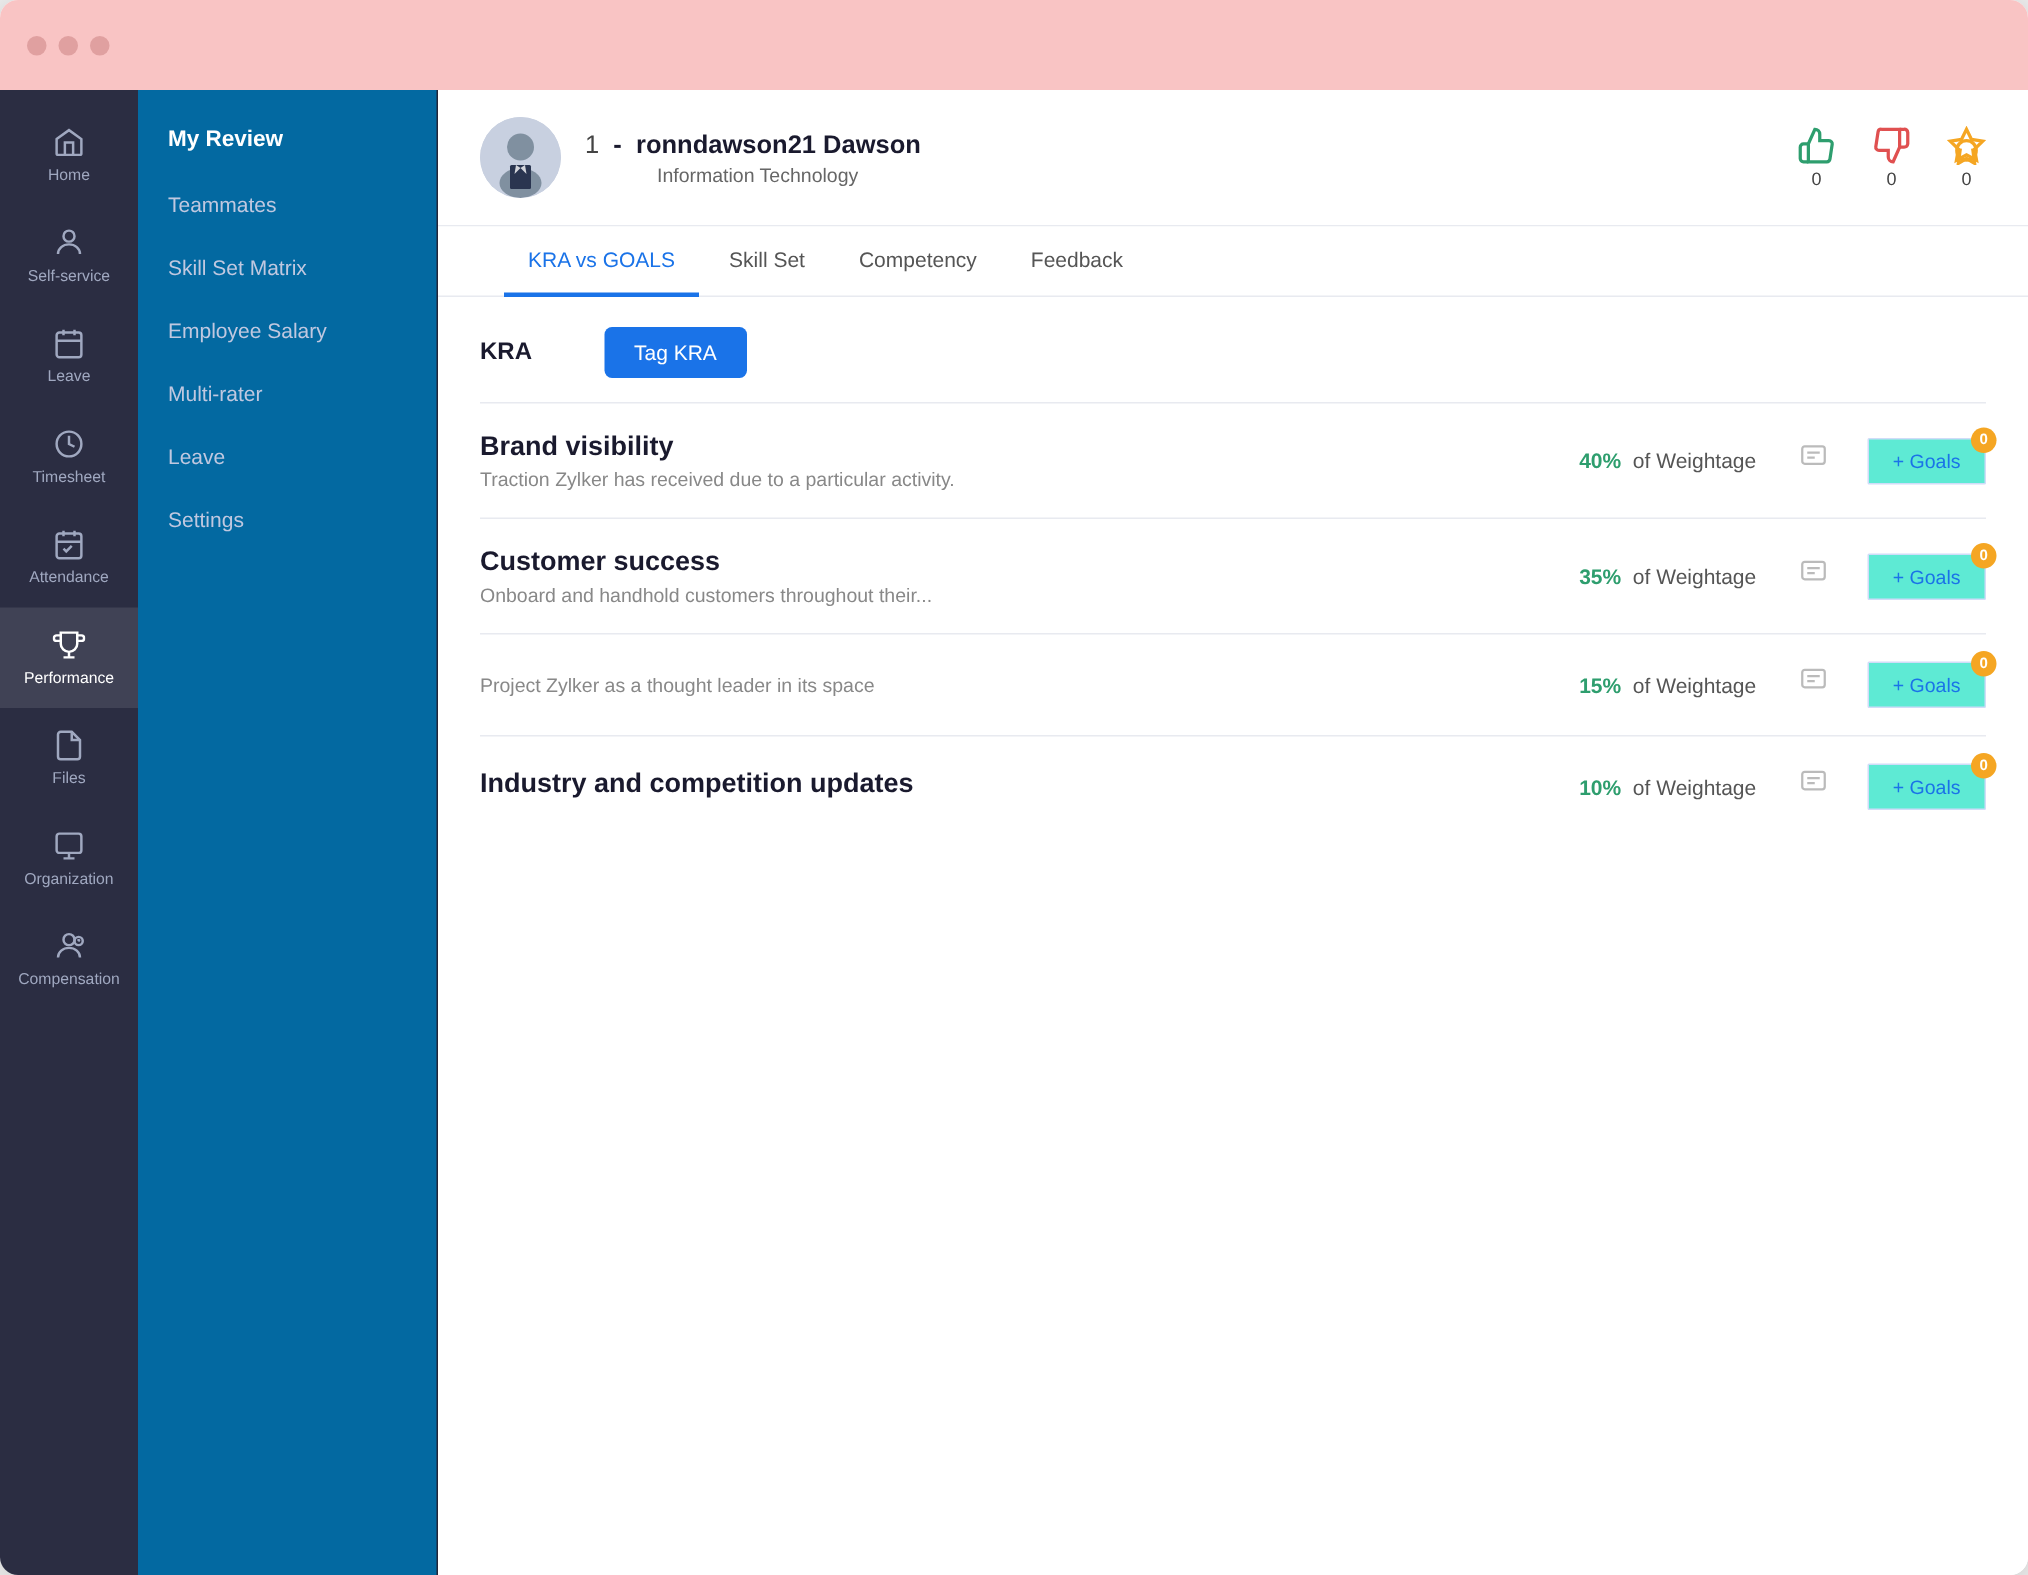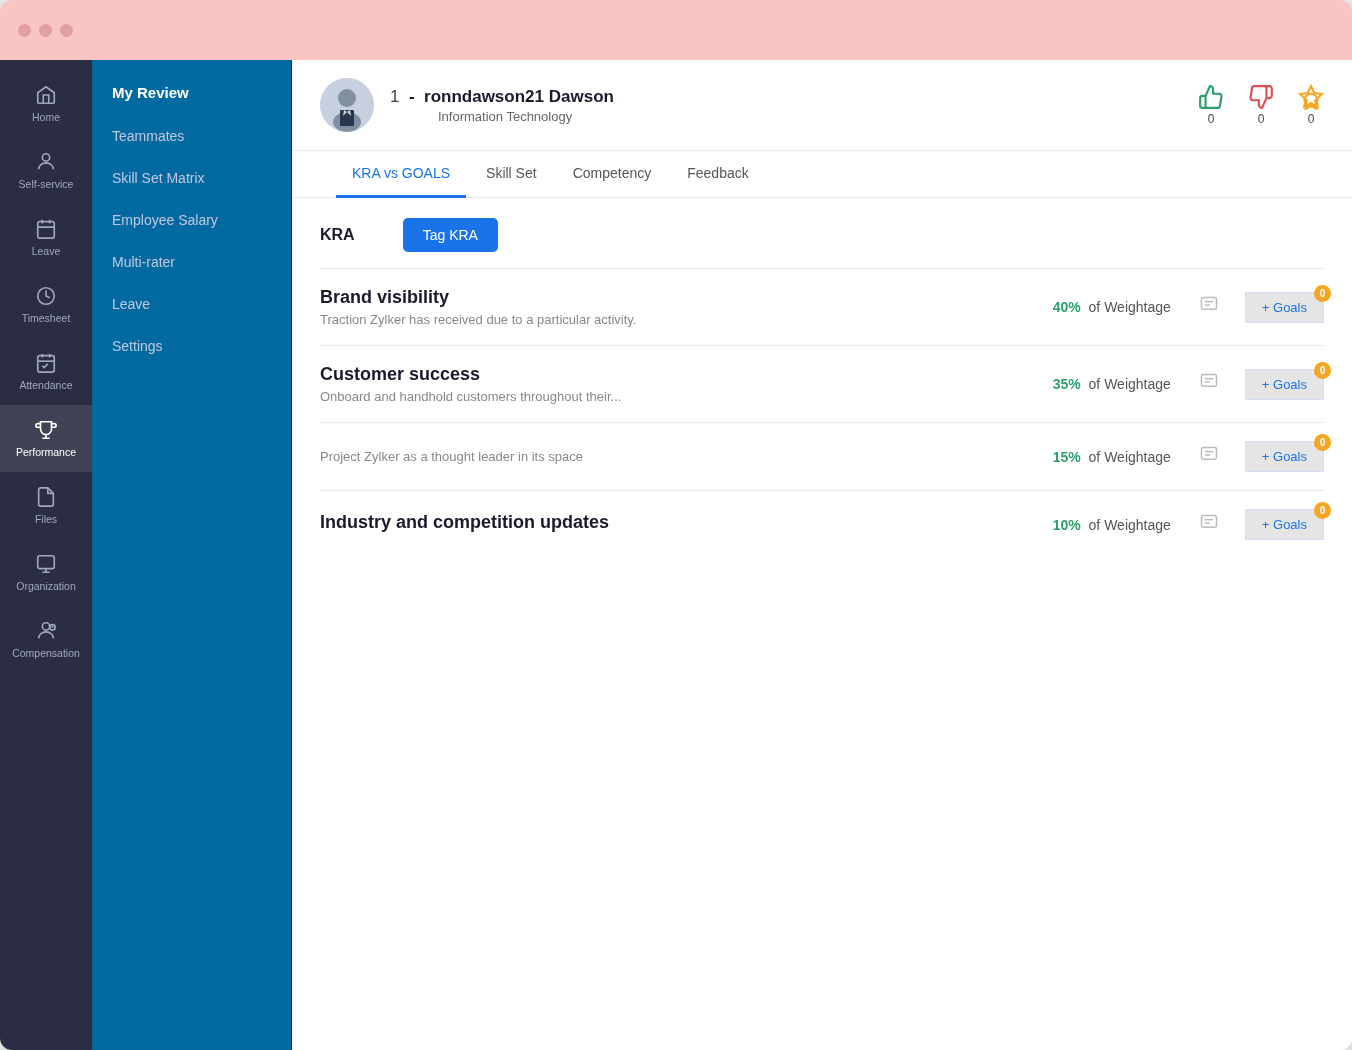--- a/index.html
+++ b/index.html
@@ -268,21 +268,21 @@
       background: #f5a623;
       color: #fff;
       font-size: 10px;
       font-weight: 700;
       width: 17px; height: 17px;
       border-radius: 50%;
       display: flex; align-items: center; justify-content: center;
       z-index: 1;
     }
     .goals-btn {
-      background: #e5e5e5;
+      background: #5eead4;
       color: #1a73e8;
       border: 1px solid #d0dcf8;
       border-radius: 1px;
       padding: 7px 16px;
       font-size: 13px;
       cursor: pointer;
       white-space: nowrap;
     }
   </style>
 </head>

